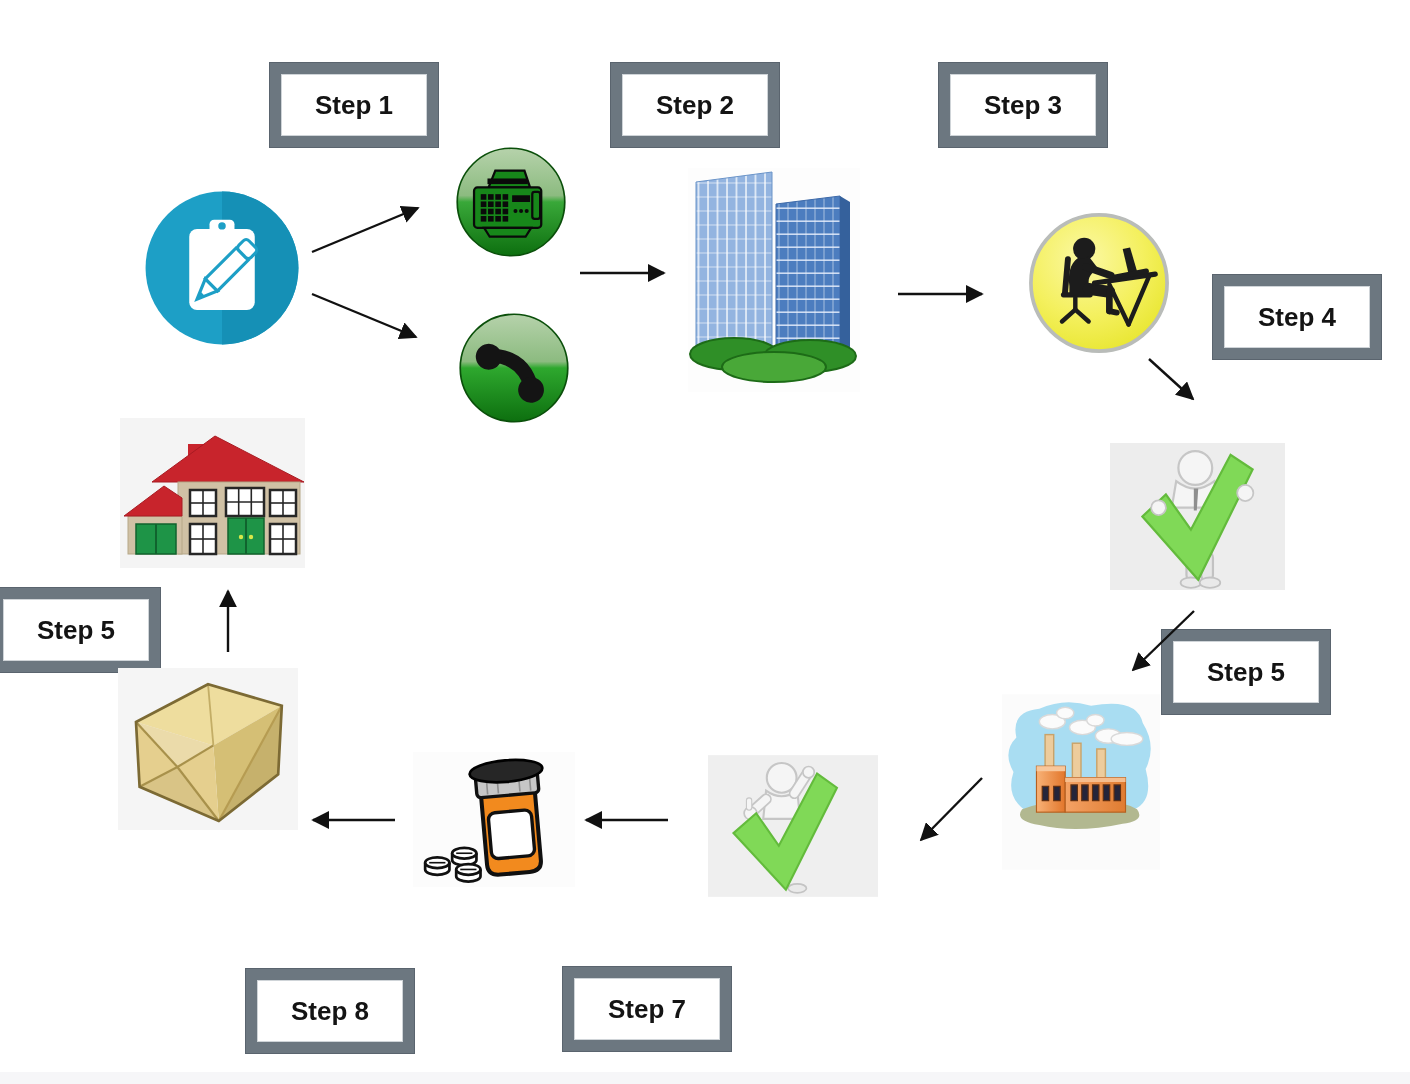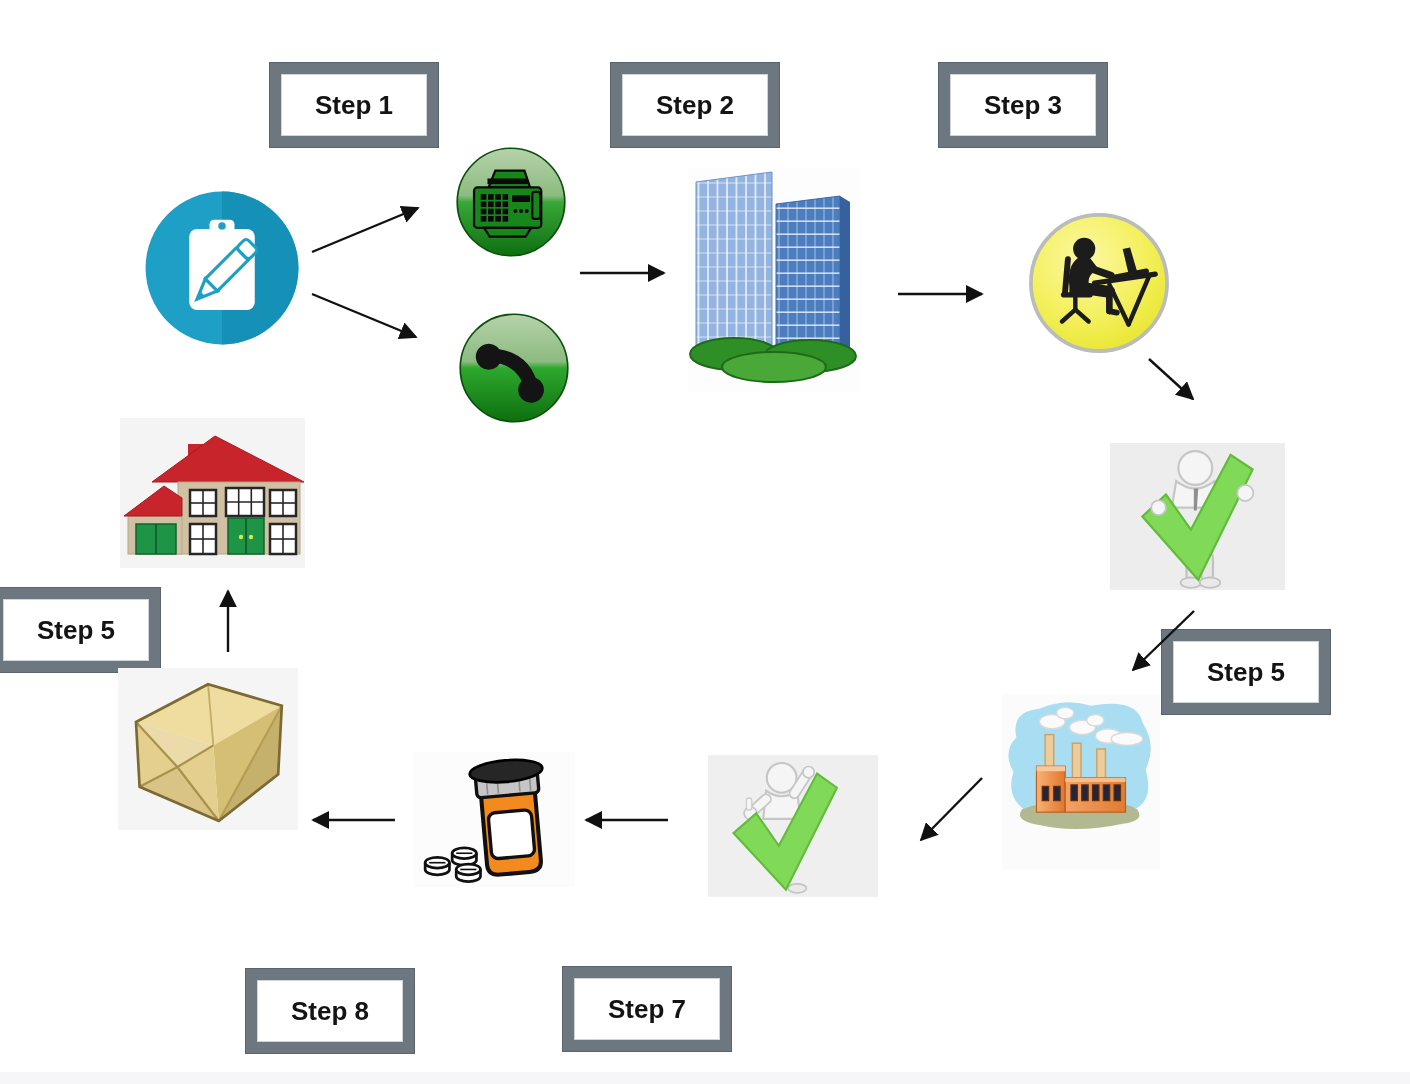--- a/index.html
+++ b/index.html
@@ -34,20 +34,25 @@
   <div class="step-box" style="left:611px;top:63px;">
     <div class="step-inner">
         <span>Step 2</span>
       </div>
   </div>
   <div class="step-box" style="left:895px;top:63px;margin-left:44px;">
     <div class="step-inner">
         <span>Step 3</span>
       </div>
   </div>
+  <div class="step-box" style="left:1213px;top:275px;">
+    <div class="step-inner">
+        <span>Step 4</span>
+      </div>
+  </div>
   <div class="step-box" style="left:1162px;top:630px;">
     <div class="step-inner">
         <span>Step 5</span>
       </div>
   </div>
   <div class="step-box" style="left:563px;top:927px;margin-top:40px;">
     <div class="step-inner">
         <span>Step 7</span>
       </div>
   </div>

